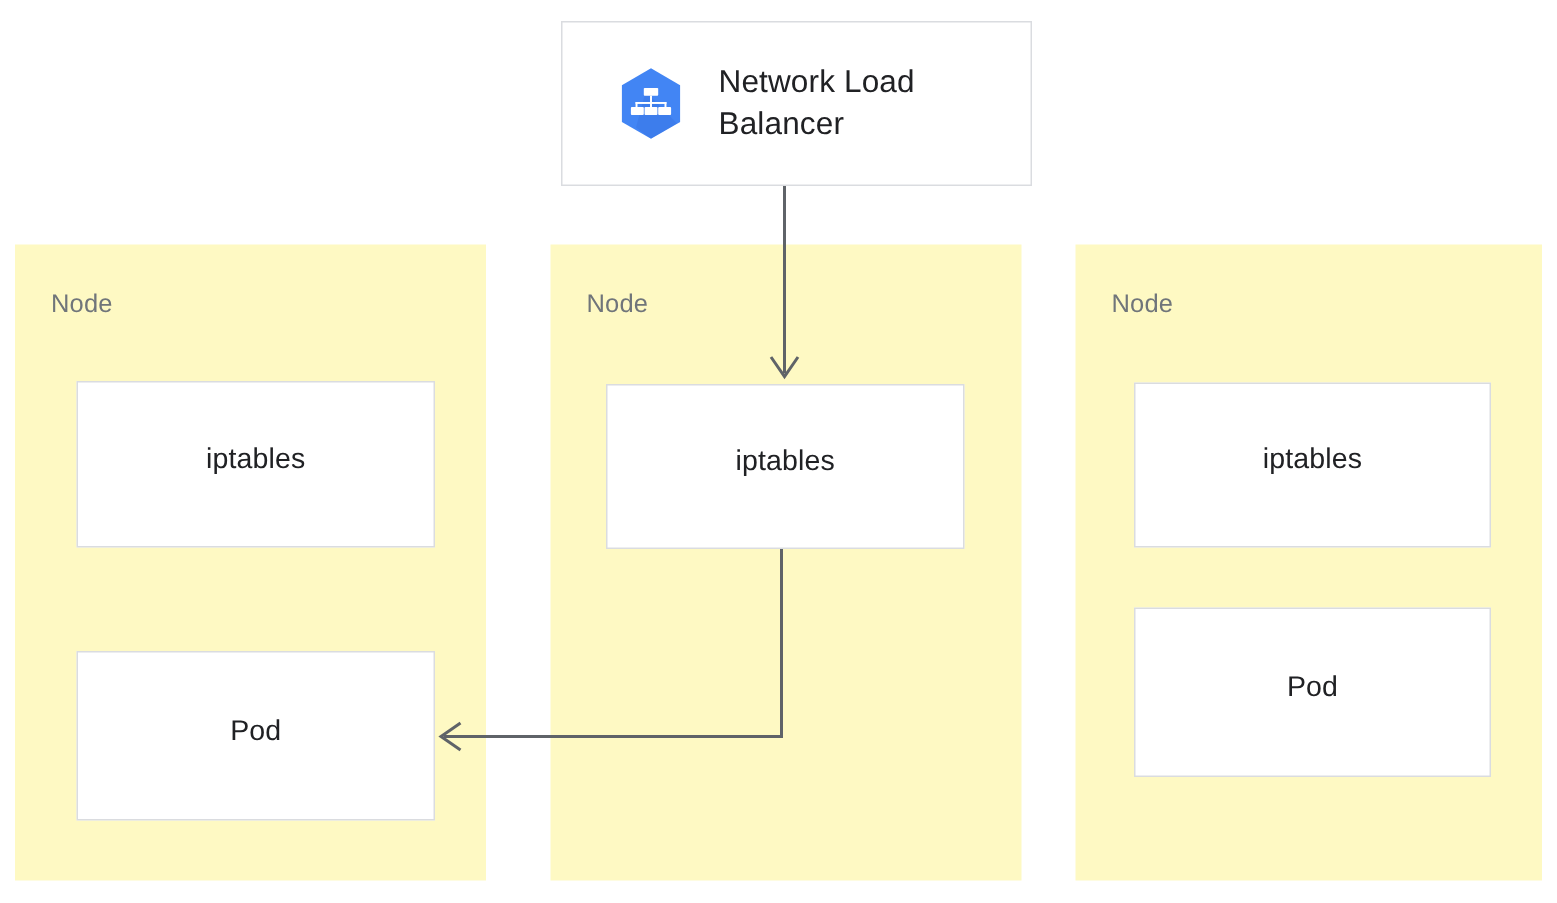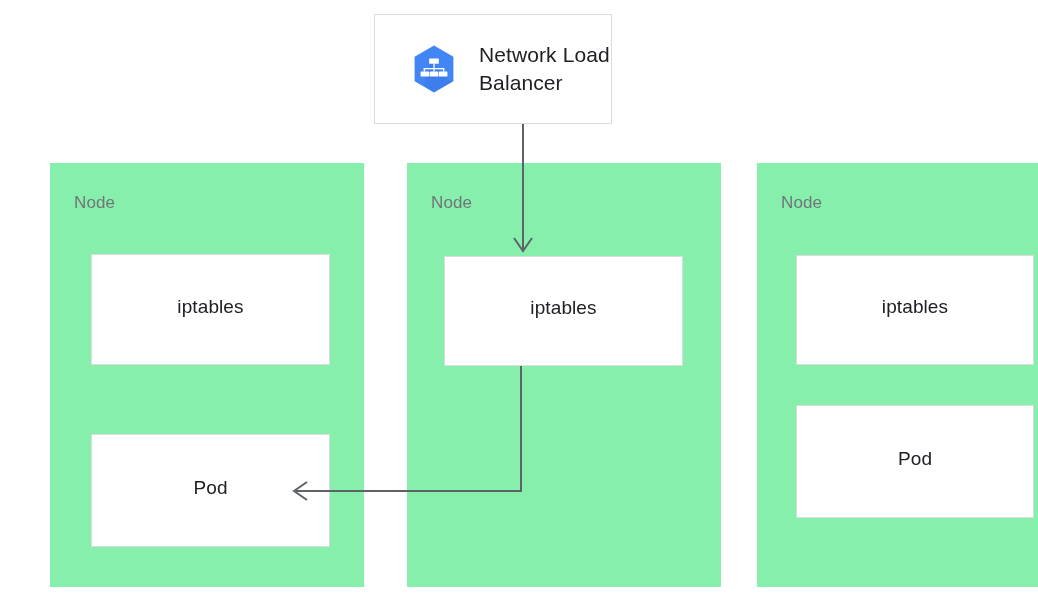--- a/index.html
+++ b/index.html
@@ -16,23 +16,22 @@
     position: relative;
     width: 1038px;
     height: 602px;
     background: #ffffff;
     overflow: hidden;
   }
 
   
   .node-panel {
     position: absolute;
-    background: #86efac;
+    background: #fef9c3;
     box-sizing: border-box;
-    margin-left: 40px;
   }
   .node-label {
     position: absolute;
     left: 24px;
     top: 30px;
     font-size: 17px;
     line-height: 20px;
     color: #70757a;
     letter-spacing: 0.1px;
     white-space: nowrap;
@@ -57,21 +56,21 @@
   }
 
   
   .box.label-up .box-label { position: relative; top: -3px; }
 
   
   #nlb-box {
     position: absolute;
     left: 374px;
     top: 14px;
-    width: 238px;
+    width: 314px;
     height: 110px;
     background: #ffffff;
     border: 1px solid #dadce0;
     box-sizing: border-box;
     display: flex;
     flex-direction: row;
     align-items: center;
     padding-left: 33px;
   }
   #nlb-icon {

